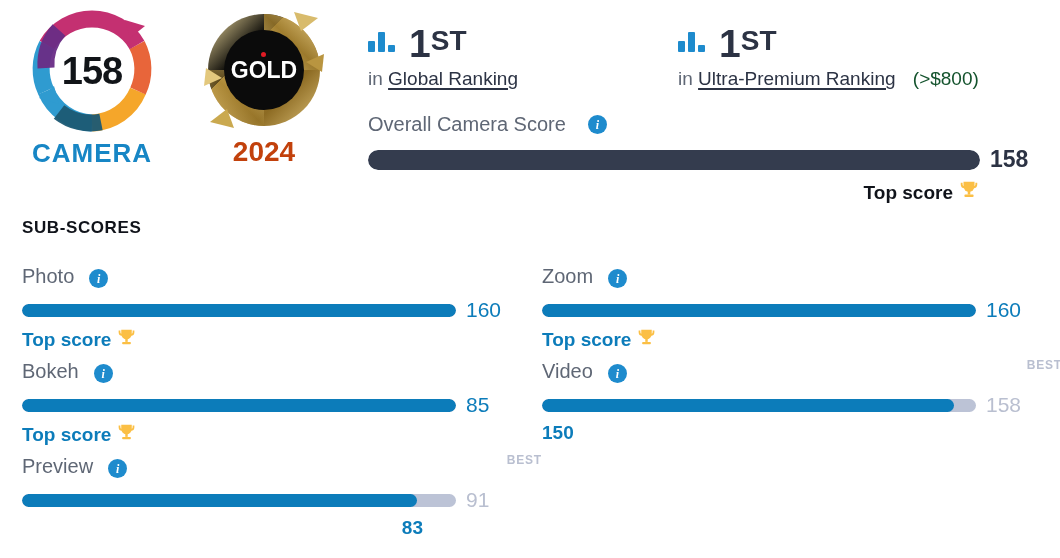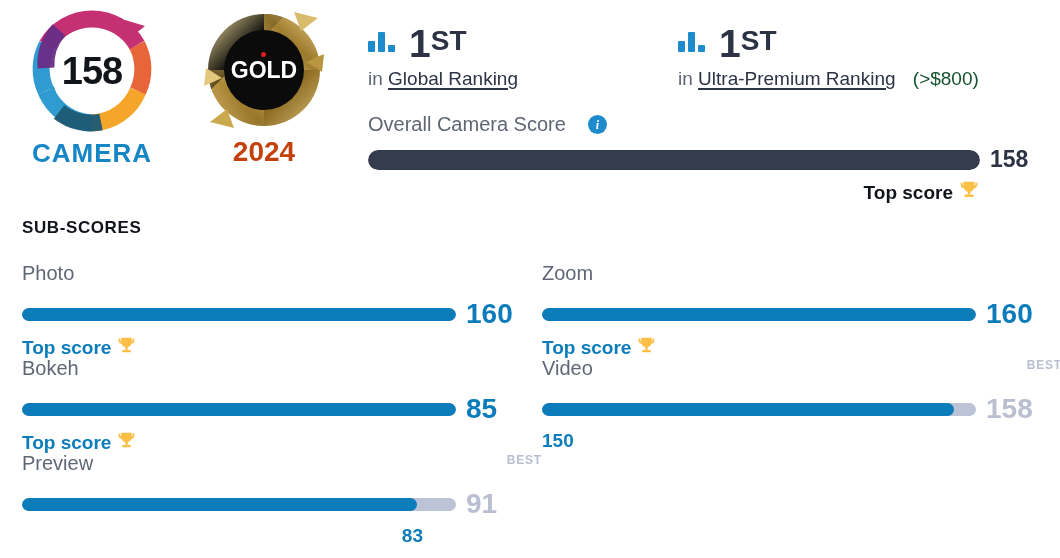--- a/index.html
+++ b/index.html
@@ -86,33 +86,33 @@
   .subscores-title {
     position: absolute; left: 22px; top: 218px;
     font-size: 17px; font-weight: 700; color: #10131a; letter-spacing: 0.6px;
   }
   .grid { position: absolute; left: 0; top: 262px; width: 1060px; }
   .col { position: absolute; width: 520px; }
   .col-left  { left: 22px; }
   .col-right { left: 542px; }
 
   .score-row { position: relative; height: 95px; }
-  .sr-head { display: flex; align-items: flex-start; gap: 24px; height: 26px; flex-direction: column; }
+  .sr-head { display: flex; align-items: flex-end; gap: 15px; height: 26px; }
   .sr-label { font-size: 20px; color: #5f6775; }
   .sr-best {
     position: absolute; right: 0; top: 1px; font-size: 12px;
     font-weight: 700; color: #b9bfd0; letter-spacing: 0.8px;
   }
   .sr-bar-row { display: flex; align-items: center; gap: 10px; margin-top: 10px; }
   .sr-track {
     position: relative; height: 13px; border-radius: 7px; background: #bcc3d6;
     overflow: hidden;
   }
   .sr-fill { height: 13px; border-radius: 7px; background: #0c7cba; }
-  .sr-value { font-size: 28px; font-weight: 700; }
+  .sr-value { font-size: 21px; font-weight: 400; }
   .sr-value.cur { color: #0c7cba; }
   .sr-value.best { color: #b9bfd0; }
   .sr-foot {
     margin-top: 5px; font-size: 19px; font-weight: 700;
     display: flex; align-items: center; gap: 5px;
   }
   .sr-foot.top { color: #0c7cba; }
   .sr-foot.num { color: #0c7cba; }
   .trophy { display: inline-block; vertical-align: middle; }
 

